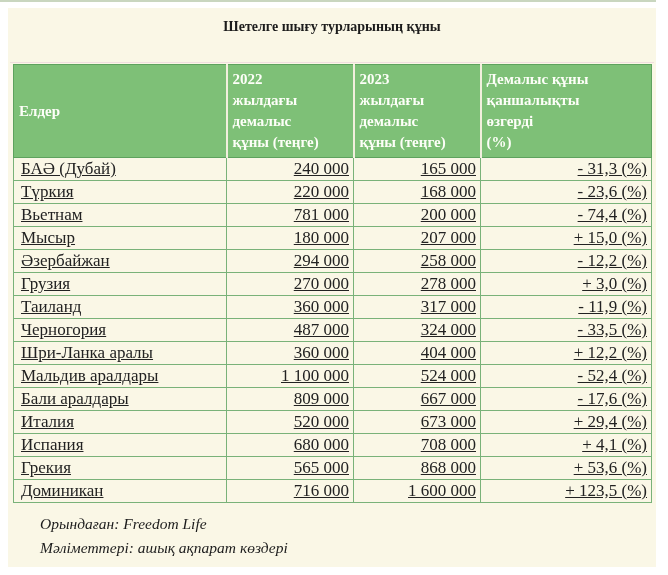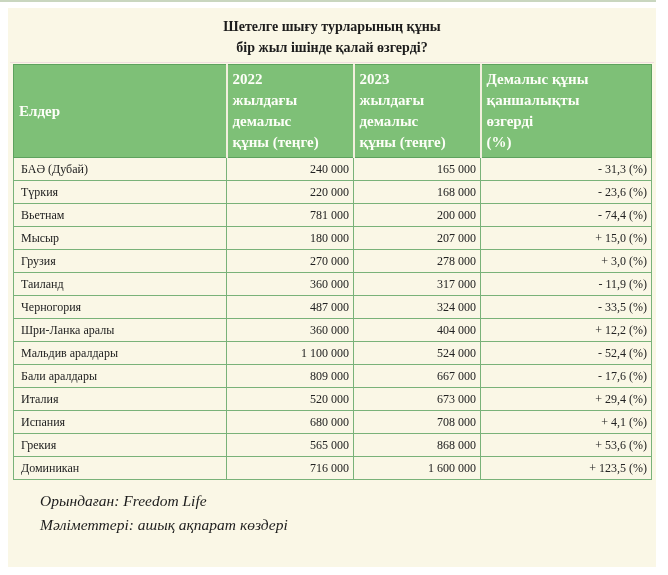--- a/index.html
+++ b/index.html
@@ -56,47 +56,47 @@
     text-align:left;
     white-space:pre-line;
     height:92px;
     padding:0 5px;
     border:1px solid var(--outer-green);
     border-left:2px solid var(--header-divider);
   }
   th:first-child{border-left:1px solid var(--outer-green);}
   td{
     border:1px solid var(--grid-green);
-    font-size:12px;
+    font-size:17px;
     color:var(--text-dark);
     height:22px;
     padding:0;
     white-space:nowrap;
     overflow:hidden;
+    text-decoration:underline;
   }
   td.country{text-align:left;padding-left:7px;}
   td.num{text-align:right;padding-right:4px;}
   .footnote{
     font-style:italic;
     font-size:15.5px;
     line-height:24px;
     color:#1c1c1c;
     padding:9px 0 0 32px;
   }
 </style>
 </head>
 <body>
 
 <div class="top-edge-line"></div>
 
 <div class="panel">
 
   <div class="title">
     <div>Шетелге шығу турларының құны</div>
-    <div>бір жыл ішінде қалай өзгерді?</div>
   </div>
 
   <div class="title-sep"></div>
 
   <table class="cost-table">
     <colgroup>
         <col class="c1">
         <col class="c2">
         <col class="c3">
         <col class="c4">
@@ -137,20 +137,26 @@
           <td class="num">200 000</td>
           <td class="num">- 74,4 (%)</td>
         </tr>
         <tr>
           <td class="country">Мысыр</td>
           <td class="num">180 000</td>
           <td class="num">207 000</td>
           <td class="num">+ 15,0 (%)</td>
         </tr>
         <tr>
+          <td class="country">Әзербайжан</td>
+          <td class="num">294 000</td>
+          <td class="num">258 000</td>
+          <td class="num">- 12,2 (%)</td>
+        </tr>
+        <tr>
           <td class="country">Грузия</td>
           <td class="num">270 000</td>
           <td class="num">278 000</td>
           <td class="num">+ 3,0 (%)</td>
         </tr>
         <tr>
           <td class="country">Таиланд</td>
           <td class="num">360 000</td>
           <td class="num">317 000</td>
           <td class="num">- 11,9 (%)</td>

